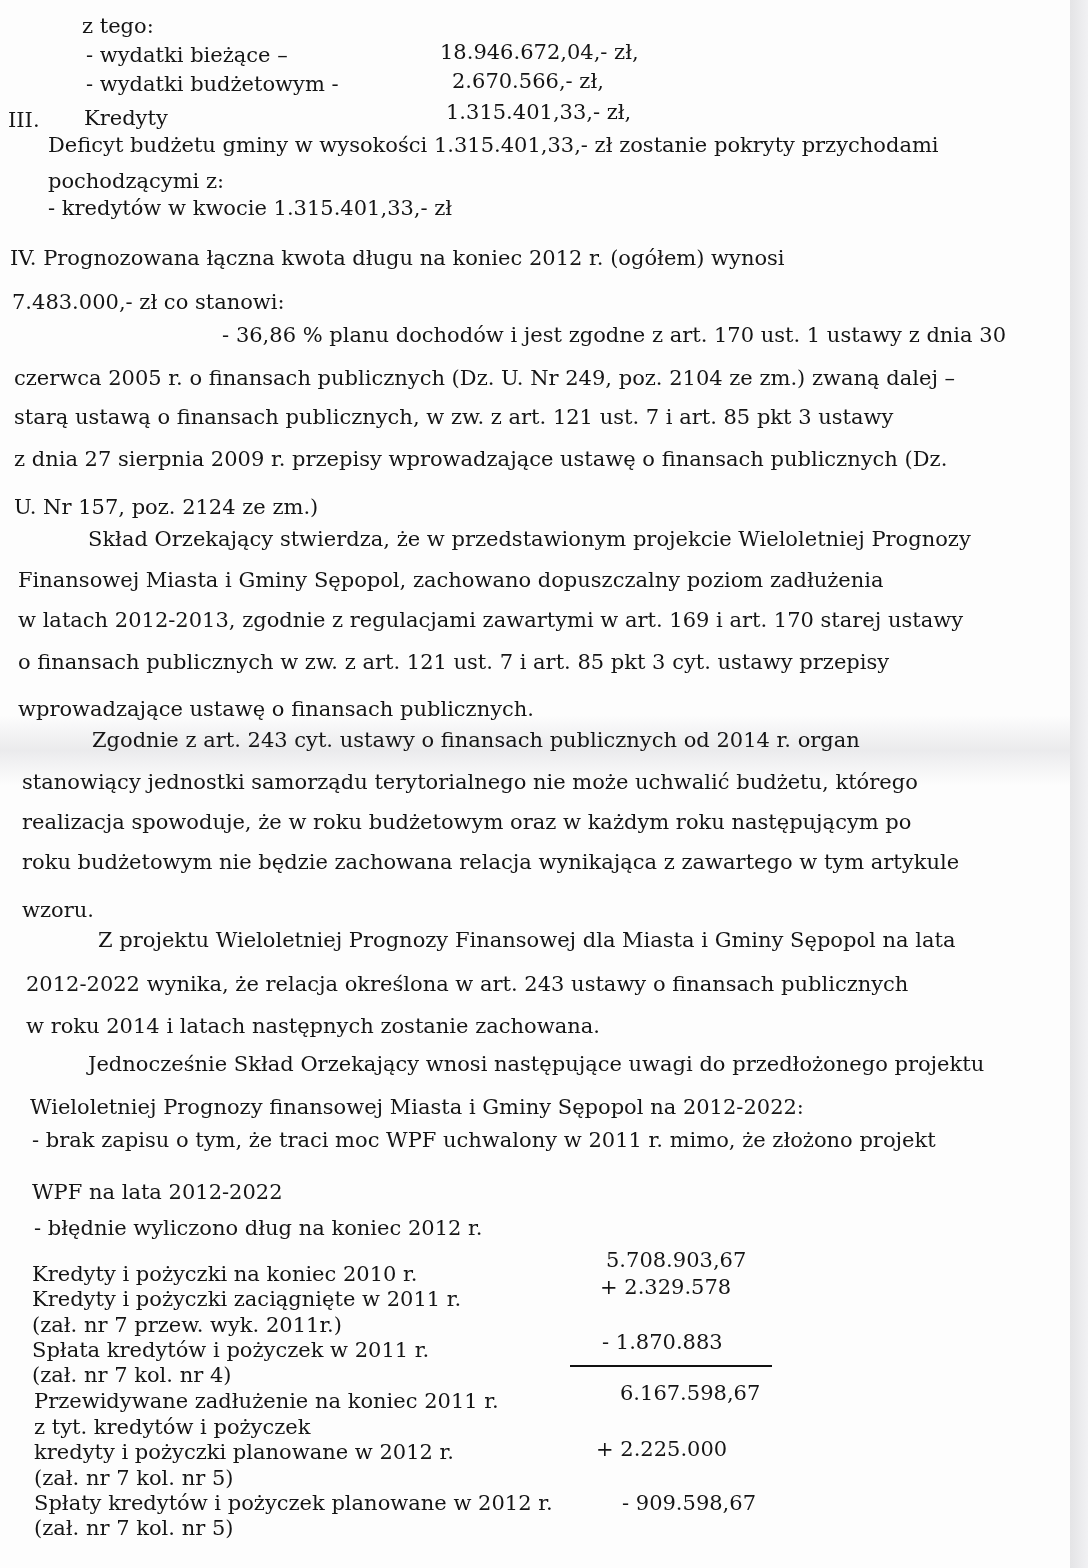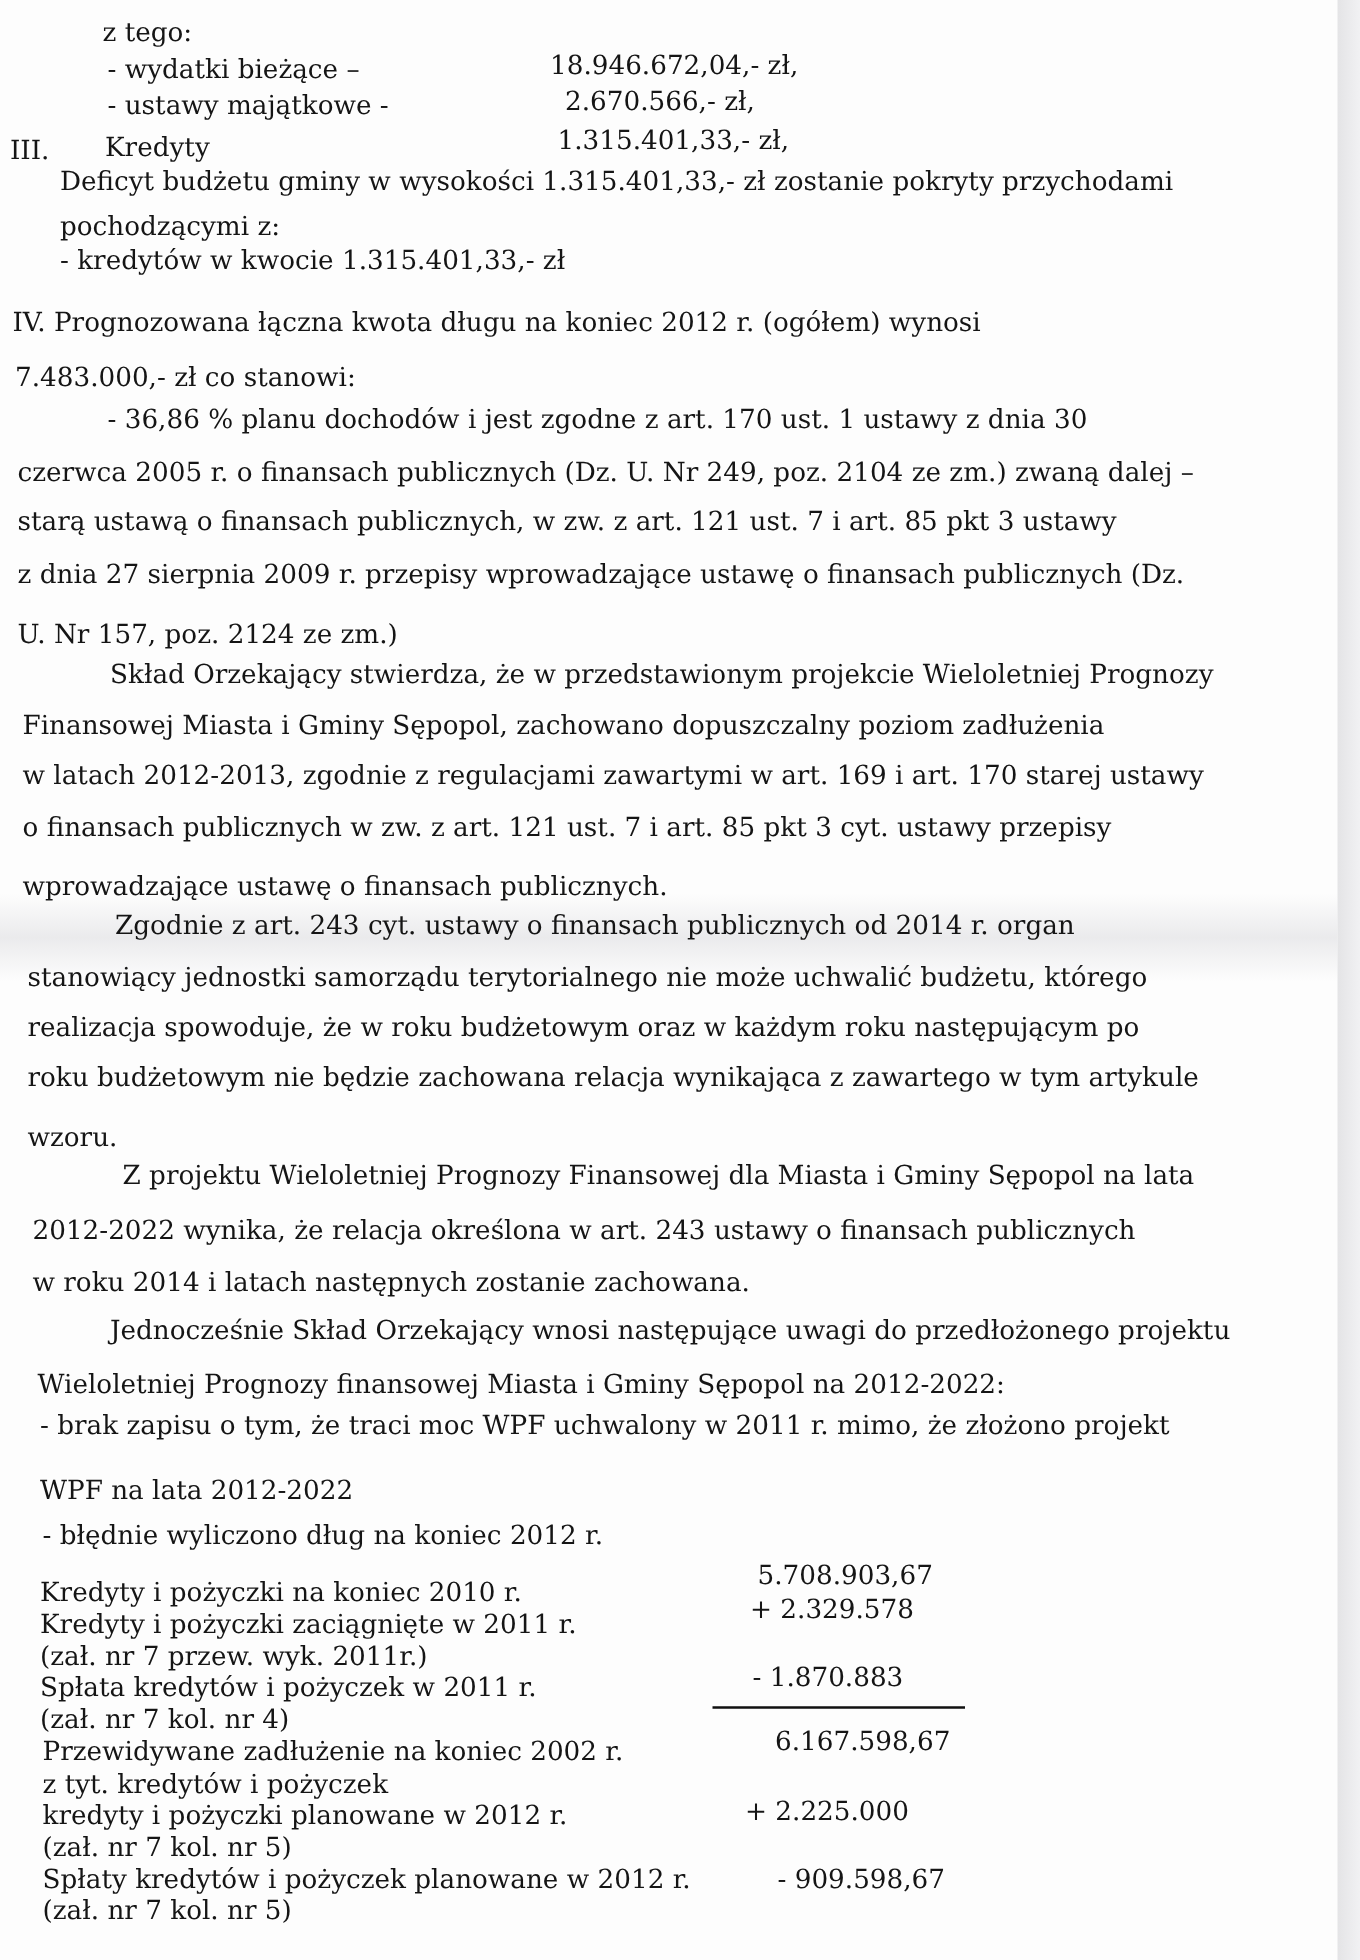--- a/index.html
+++ b/index.html
@@ -20,38 +20,38 @@
   }
   .fold {
     position: absolute; left: 0; top: 715px; width: 1070px; height: 70px;
     background: linear-gradient(to bottom, rgba(200,200,205,0), rgba(200,200,205,0.35), rgba(200,200,205,0));
   }
   .t {
     position: absolute; white-space: nowrap;
     font-size: 21px; line-height: 24px;
     transform-origin: left top;
   }
-  .just { display: flex; justify-content: flex-start; white-space: nowrap; }
+  .just { display: flex; justify-content: flex-end; white-space: nowrap; }
   .it { }
   .rule {
     position: absolute; left: 570px; top: 1365px; width: 202px; height: 2px;
     background: #111;
   }
 </style>
 </head>
 <body>
 
 <div class="page"></div>
 <div class="fold"></div>
 <div class="edge"></div>
 
 <div class="t" style="left:82px;top:14px">z tego:</div>
 <div class="t" style="left:86px;top:43px">- wydatki bieżące –</div>
 <div class="t" style="left:440px;top:40px">18.946.672,04,-  zł,</div>
-<div class="t" style="left:86px;top:72px">- ustawy majątkowe -</div>
+<div class="t" style="left:86px;top:72px">- wydatki budżetowym -</div>
 <div class="t" style="left:452px;top:69px">2.670.566,-  zł,</div>
 <div class="t" style="left:8px;top:108px">III.</div>
 <div class="t" style="left:84px;top:106px">Kredyty</div>
 <div class="t" style="left:446px;top:100px">1.315.401,33,-  zł,</div>
 
 <div class="t" style="left:48px;top:133px;width:950px">Deficyt budżetu gminy w wysokości 1.315.401,33,-  zł zostanie pokryty przychodami</div>
 <div class="t" style="left:48px;top:169px">pochodzącymi z:</div>
 <div class="t" style="left:48px;top:196px">- kredytów w kwocie 1.315.401,33,-  zł</div>
 
 <div class="t" style="left:10px;top:246px">IV. Prognozowana łączna kwota długu na koniec 2012 r. (ogółem) wynosi</div>
@@ -88,21 +88,21 @@
 
 <div class="t" style="left:32px;top:1262px">Kredyty i pożyczki na koniec 2010 r.</div>
 <div class="t" style="left:606px;top:1248px">5.708.903,67</div>
 <div class="t" style="left:32px;top:1287px">Kredyty i pożyczki zaciągnięte w 2011 r.</div>
 <div class="t" style="left:600px;top:1275px">+ 2.329.578</div>
 <div class="t" style="left:32px;top:1313px">(zał. nr 7 przew. wyk. 2011r.)</div>
 <div class="t" style="left:32px;top:1338px">Spłata kredytów i pożyczek w 2011 r.</div>
 <div class="t" style="left:602px;top:1330px">- 1.870.883</div>
 <div class="rule"></div>
 <div class="t" style="left:32px;top:1363px">(zał. nr 7 kol. nr 4)</div>
-<div class="t" style="left:34px;top:1389px">Przewidywane zadłużenie na koniec 2002 r.</div>
+<div class="t" style="left:34px;top:1389px">Przewidywane zadłużenie na koniec 2011 r.</div>
 <div class="t" style="left:620px;top:1381px">6.167.598,67</div>
 <div class="t" style="left:34px;top:1415px">z tyt. kredytów i pożyczek</div>
 <div class="t" style="left:34px;top:1440px">kredyty i pożyczki planowane w 2012 r.</div>
 <div class="t" style="left:596px;top:1437px">+ 2.225.000</div>
 <div class="t" style="left:34px;top:1466px">(zał. nr 7 kol. nr 5)</div>
 <div class="t" style="left:34px;top:1491px">Spłaty kredytów i pożyczek planowane w 2012 r.</div>
 <div class="t" style="left:622px;top:1491px">- 909.598,67</div>
 <div class="t" style="left:34px;top:1516px">(zał. nr 7 kol. nr 5)</div>
 
 </body></html>

